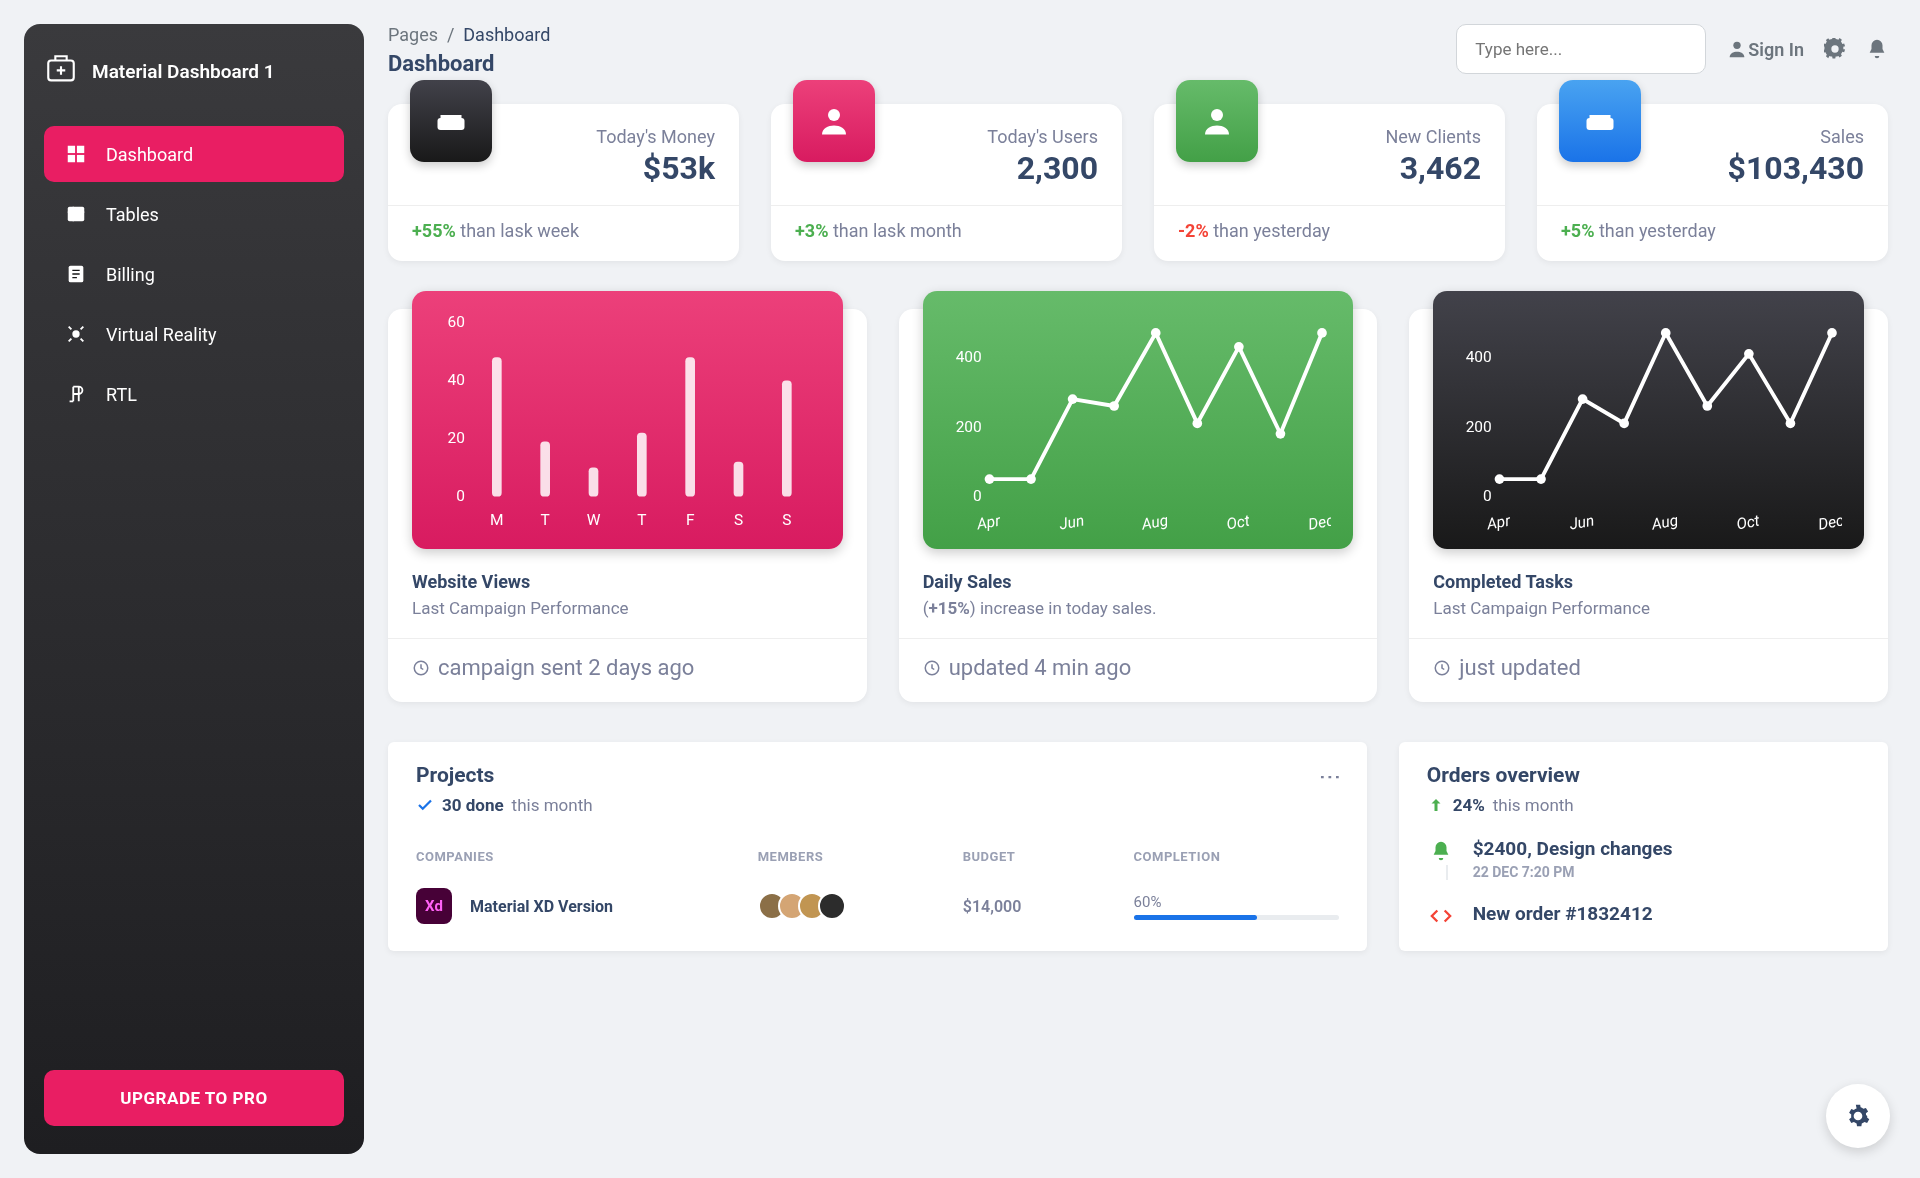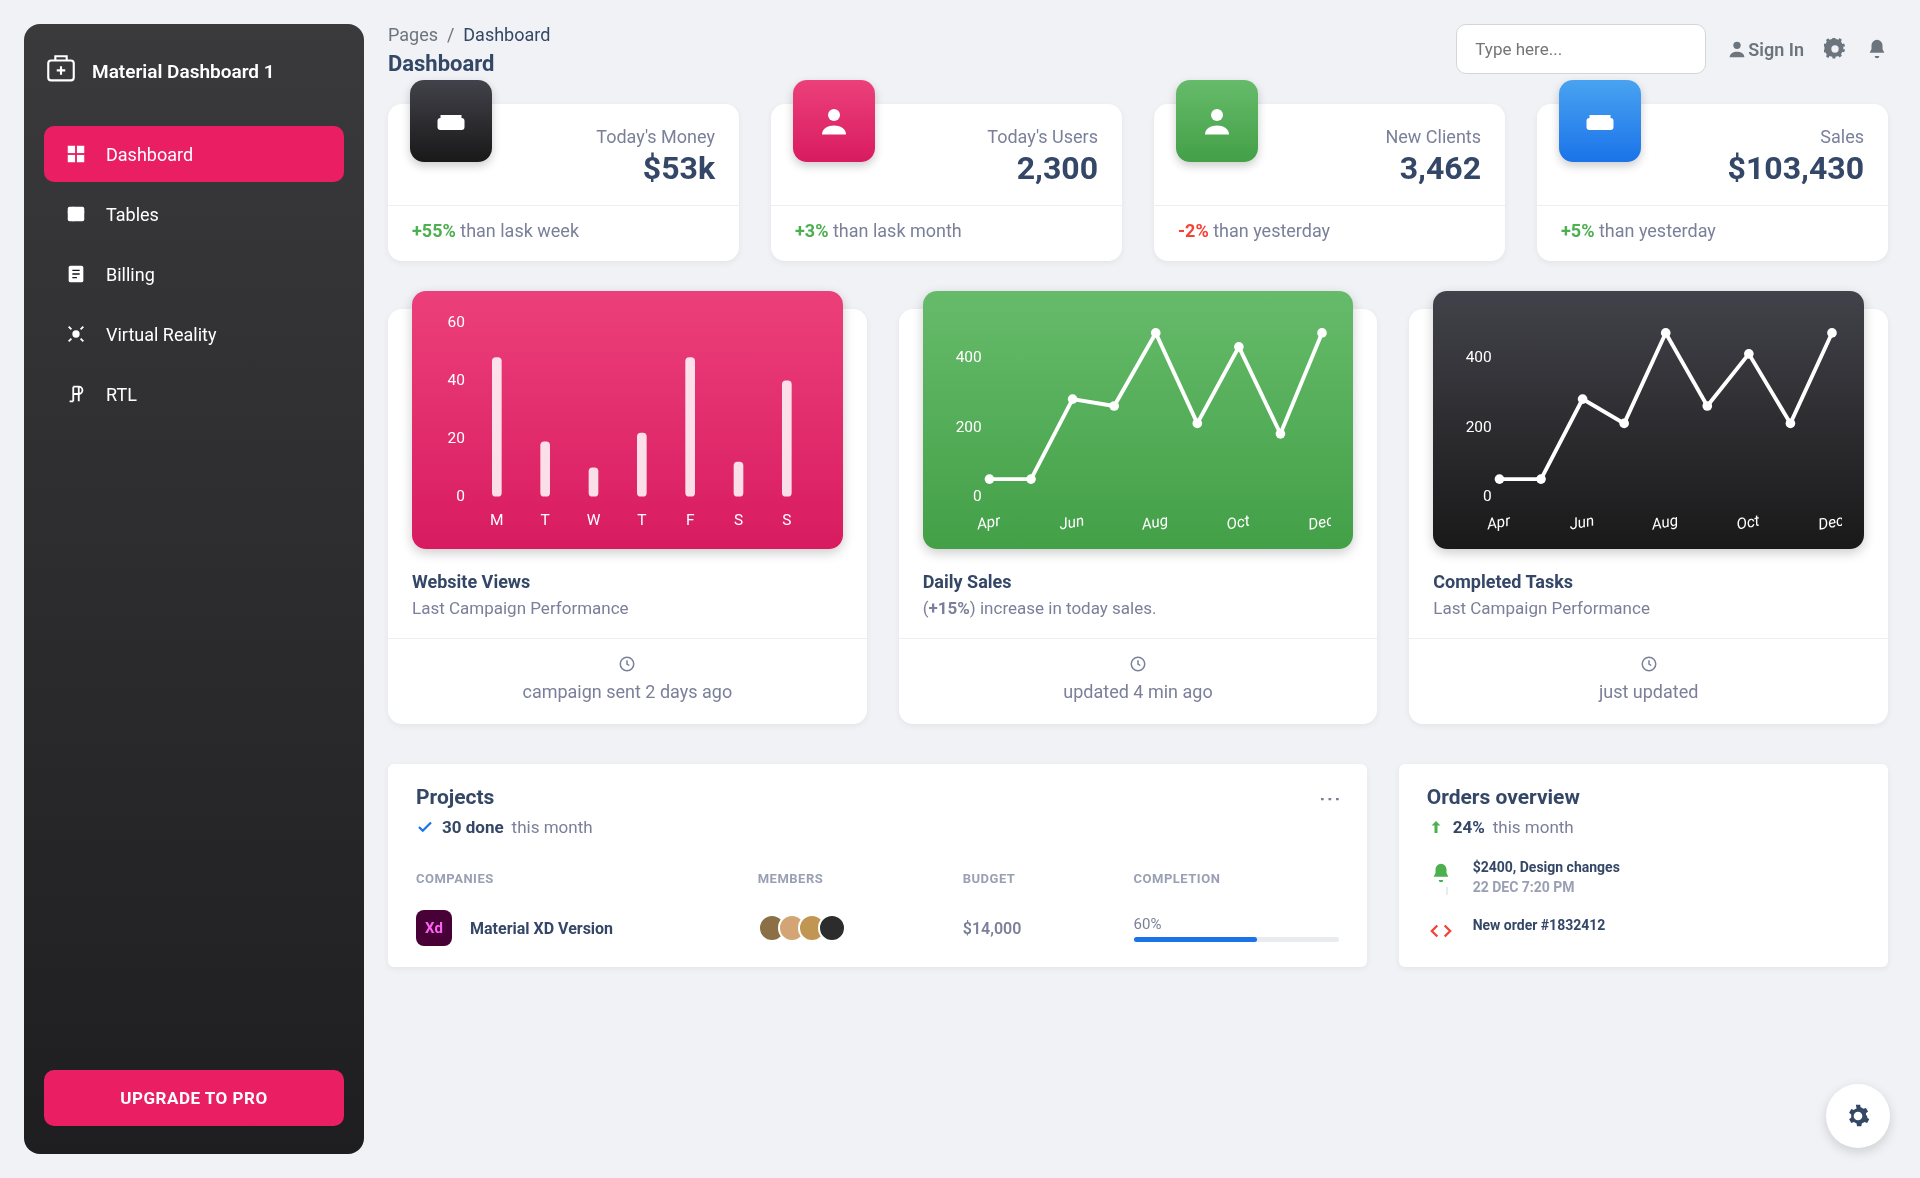--- a/index.html
+++ b/index.html
@@ -45,21 +45,21 @@
 
 .charts { display:grid; grid-template-columns:repeat(3,1fr); gap:32px; margin-bottom:40px; }
 .chart-card { background:#fff; border-radius:14px; box-shadow:0 2px 6px rgba(0,0,0,0.06); padding:0 24px 22px; }
 .chart-box { height:258px; margin:-18px 0 22px; border-radius:14px; position:relative; box-shadow:0 4px 12px rgba(0,0,0,0.2); padding:18px 22px 10px; }
 .cb-pink { background:linear-gradient(180deg,#ec407a,#d81b60); }
 .cb-green { background:linear-gradient(180deg,#66bb6a,#43a047); }
 .cb-dark { background:linear-gradient(180deg,#42424a,#191919); }
 .chart-title { color:#344767; font-size:18px; font-weight:700; margin-bottom:6px; }
 .chart-sub { color:#7b809a; font-size:17px; }
 .chart-div { border-top:1px solid #eee; margin:20px -24px 16px; }
-.chart-foot { color:#7b809a; font-size:18px; display:flex; align-items:center; gap:8px;flex-direction:column; }
+.chart-foot { color:#7b809a; font-size:22px; display:flex; align-items:center; gap:8px; }
 .chart-foot svg { width:18px; height:18px; fill:#7b809a; }
 
 .chart-svg { width:100%; height:100%; }
 .chart-svg text { fill:#fff; font-size:16px; }
 .bar { fill:rgba(255,255,255,0.85); }
 .line-path { fill:none; stroke:#fff; stroke-width:4; }
 .dot { fill:#fff; }
 
 .bottom { display:grid; grid-template-columns:2fr 1fr; gap:32px; }
 .panel { background:#fff; border-radius:6px; box-shadow:0 2px 6px rgba(0,0,0,0.06); padding:21px 28px; position:relative; }
@@ -78,21 +78,21 @@
 .av1{background:#8b6f47;} .av2{background:#d4a574;} .av3{background:#c19552;} .av4{background:#2c2c2c;}
 .budget { color:#7b809a; font-size:16px; font-weight:600; }
 .company-name { color:#344767; font-size:16px; font-weight:700; }
 .completion .pct { color:#7b809a; font-size:15px; margin-bottom:4px;}
 .completion .bar-bg{ height:5px; background:#e9ecef; border-radius:3px; }
 .completion .bar-fg{ height:100%; background:#1a73e8; border-radius:3px; }
 .order-item { display:flex; gap:18px; margin-top:22px; }
 .order-ic { width:28px; height:28px; display:flex; align-items:center; justify-content:center; }
 .order-ic svg { width:22px; height:22px; }
 .order-line { width:2px; background:#e9ecef; margin-left:13px; flex:1; }
-.order-body .ot { color:#344767; font-size:14px; font-weight:700; margin-bottom:4px; }
+.order-body .ot { color:#344767; font-size:19px; font-weight:700; margin-bottom:4px; }
 .order-body .od { color:#9aa0b4; font-size:14px; font-weight:700; }
 .fab { position:fixed; bottom:30px; right:30px; width:64px; height:64px; border-radius:50%; background:#fff; box-shadow:0 4px 12px rgba(0,0,0,0.15); display:flex; align-items:center; justify-content:center; cursor:pointer; }
 .fab svg { width:26px; height:26px; fill:#344767; }
 </style>
 </head>
 <body>
 
 <aside class="sidebar">
   <div class="brand">
     <span class="brand-icon">

